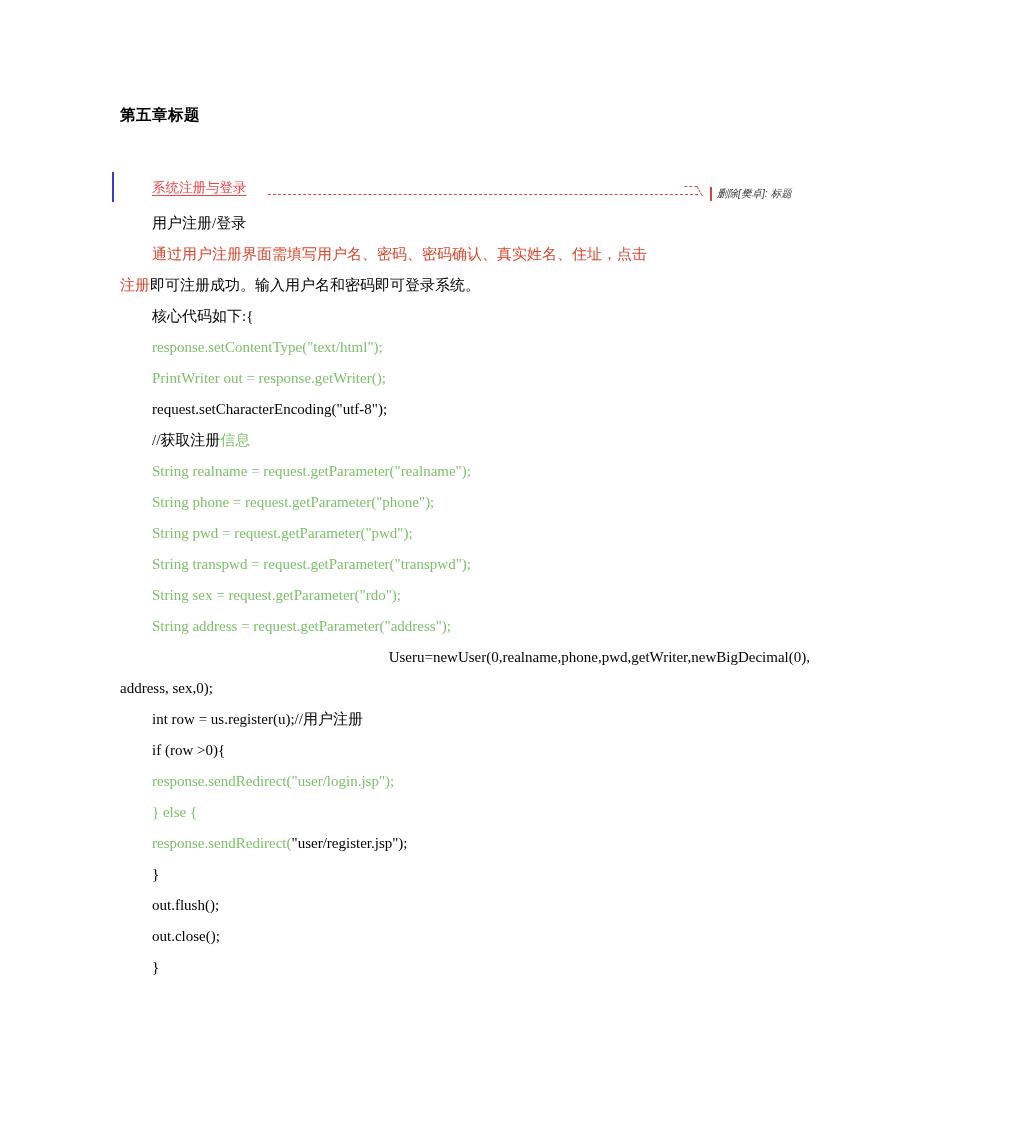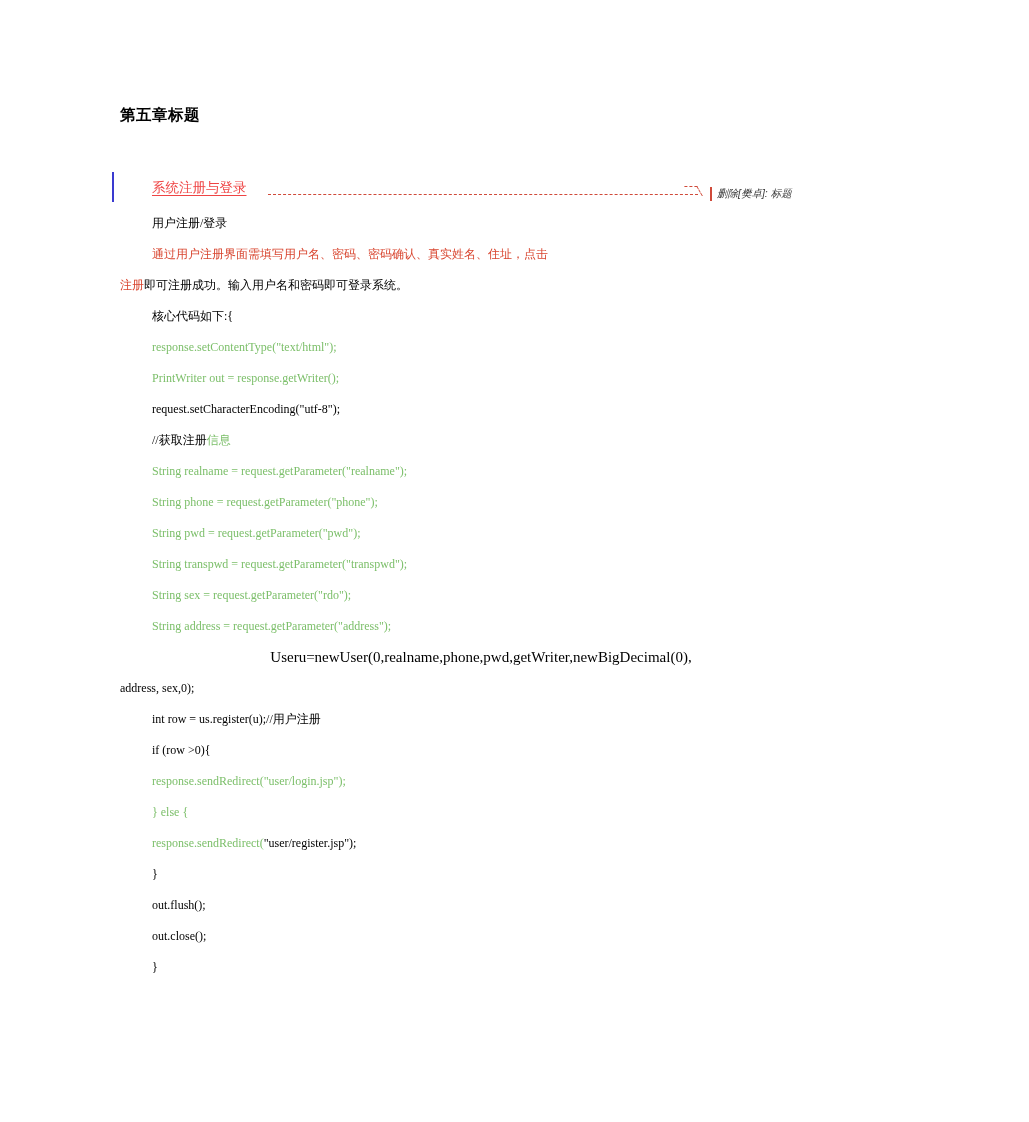--- a/index.html
+++ b/index.html
@@ -108,36 +108,36 @@
   }
 
   
   .doc-body {
     position: absolute;
     left: 120px;
     top: 208px;
     width: 690px;
   }
   .line {
-    font-size: 12px;
+    font-size: 15px;
     line-height: 31px;
     white-space: pre-wrap;
   }
   .indent {
     text-indent: 32px;
   }
   .red { color: #d8452f; }
   .green { color: #7cbf6a; }
   .black { color: #000000; }
   .justify-pair {
     display: block;
   }
   .jline {
     display: flex;
-    justify-content: center;
+    justify-content: flex-end;
     font-size: 15px;
     line-height: 31px;
   }
   .jline.first { padding-left: 32px; }
   .jline span { white-space: pre; }
 </style>
 </head>
 <body>
 
 <div class="page">

